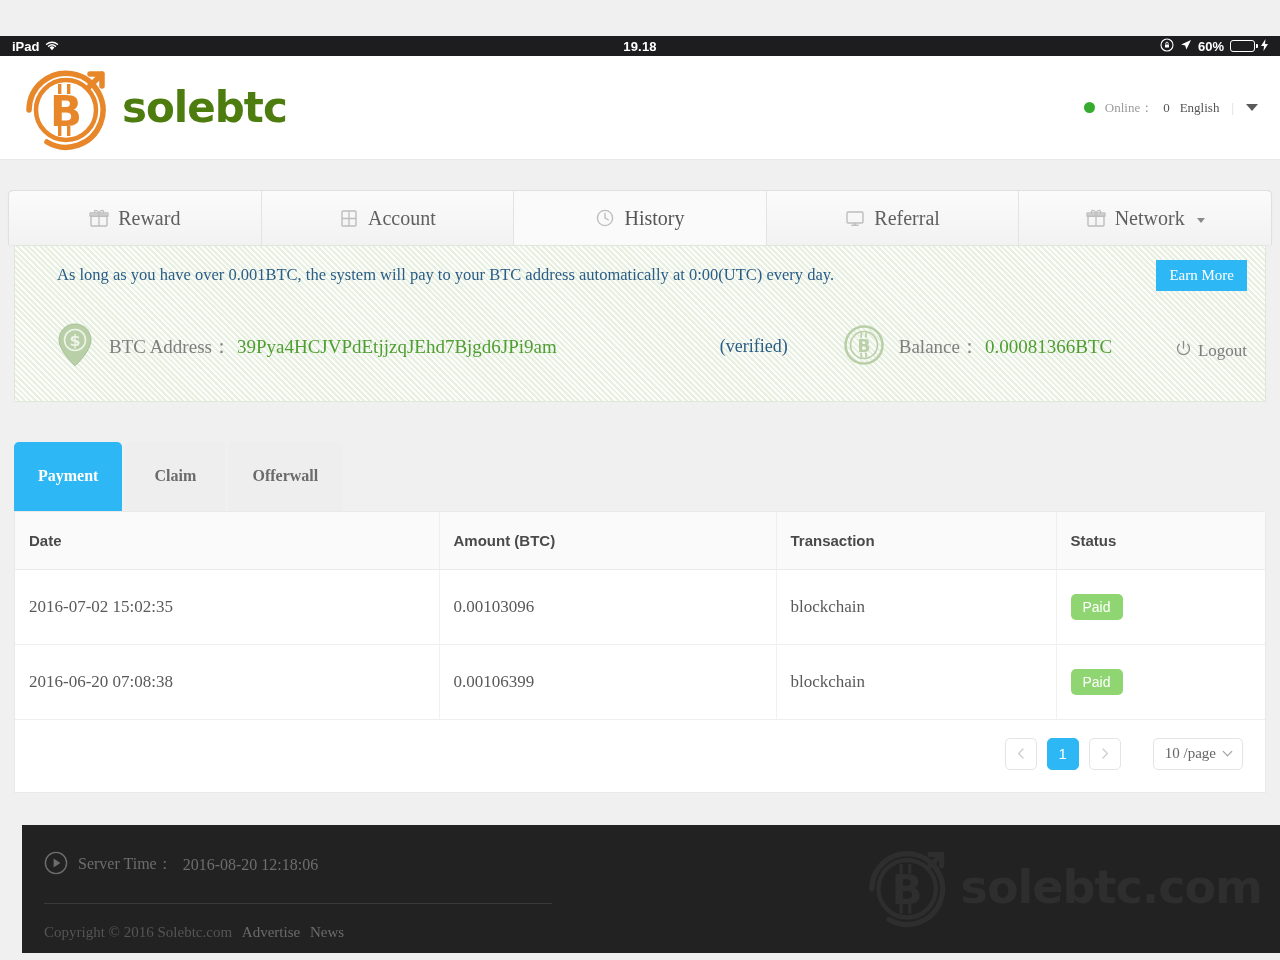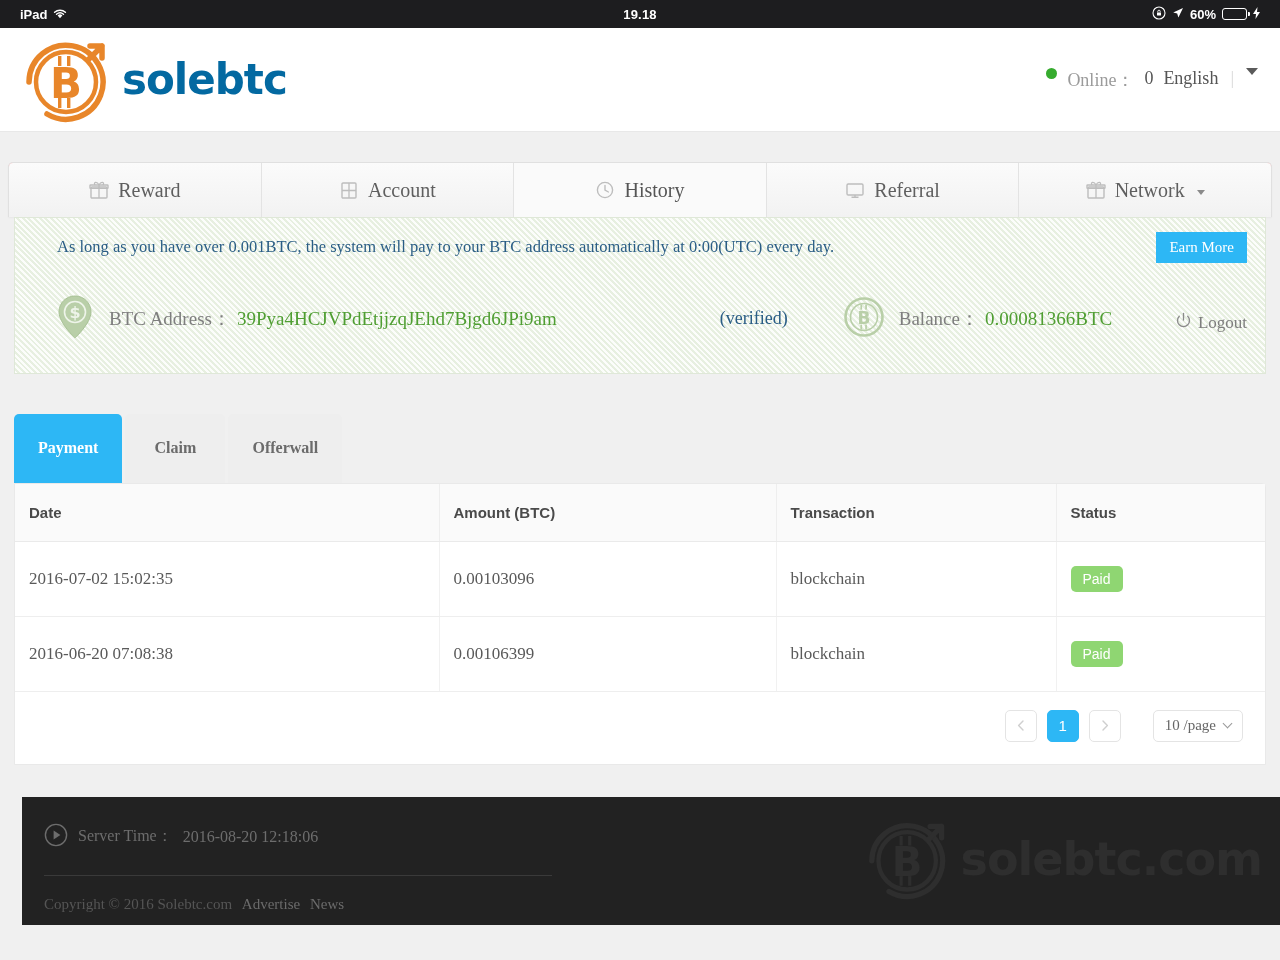--- a/index.html
+++ b/index.html
@@ -5,26 +5,26 @@
   * { box-sizing: border-box; margin: 0; padding: 0; }
   html, body {
     width: 1280px; height: 960px;
     font-family: "Liberation Serif", "DejaVu Serif", serif;
     background: #f0f0f0;
     overflow: hidden;
   }
 
   
   .statusbar {
-    height: 28px; width: 100%;
+    height: 20px; width: 100%;
     background: #1d1d1f; color: #fff;
     display: flex; align-items: center;
     font-family: "Liberation Sans", sans-serif;
     font-size: 13px; font-weight: bold;
-    padding: 0 20px; position: relative;
+    padding: 0 12px; position: relative; margin-top: 36px;
   }
   .sb-left { display: flex; align-items: center; gap: 6px; }
   .sb-center {
     position: absolute; left: 0; right: 0; text-align: center;
     font-size: 13px; font-weight: bold; letter-spacing: 0.2px;
   }
   .sb-right {
     margin-left: auto; display: flex; align-items: center; gap: 6px;
     font-size: 13px; position: relative; z-index: 2;
   }
@@ -41,25 +41,25 @@
 
   
   .header {
     height: 104px; background: #fff; width: 100%;
     display: flex; align-items: center; padding: 0 22px;
     border-bottom: 1px solid #e8e8e8;
   }
   .logo { display: flex; align-items: center; gap: 4px; }
   .logo-text {
     font-family: "DejaVu Sans", sans-serif;
-    font-size: 42px; color: #0369a1; font-weight: bold; letter-spacing: -1px;
+    font-size: 42px; color: #4d7c0f; font-weight: bold; letter-spacing: -1px;
   }
   .header-right {
-    margin-left: auto; display: flex; align-items: flex-start; gap: 10px;
-    font-size: 18px; color: #9b9b9b;
+    margin-left: auto; display: flex; align-items: center; gap: 10px;
+    font-size: 13px; color: #9b9b9b;
   }
   .dot-online {
     width: 11px; height: 11px; border-radius: 50%;
     background: #36ab2e; display: inline-block;
   }
   .hdr-num { color: #555; }
   .hdr-lang { color: #555; }
   .hdr-sep { color: #d8d8d8; padding: 0 2px; }
   .caret-down {
     width: 0; height: 0; border-left: 6px solid transparent;

